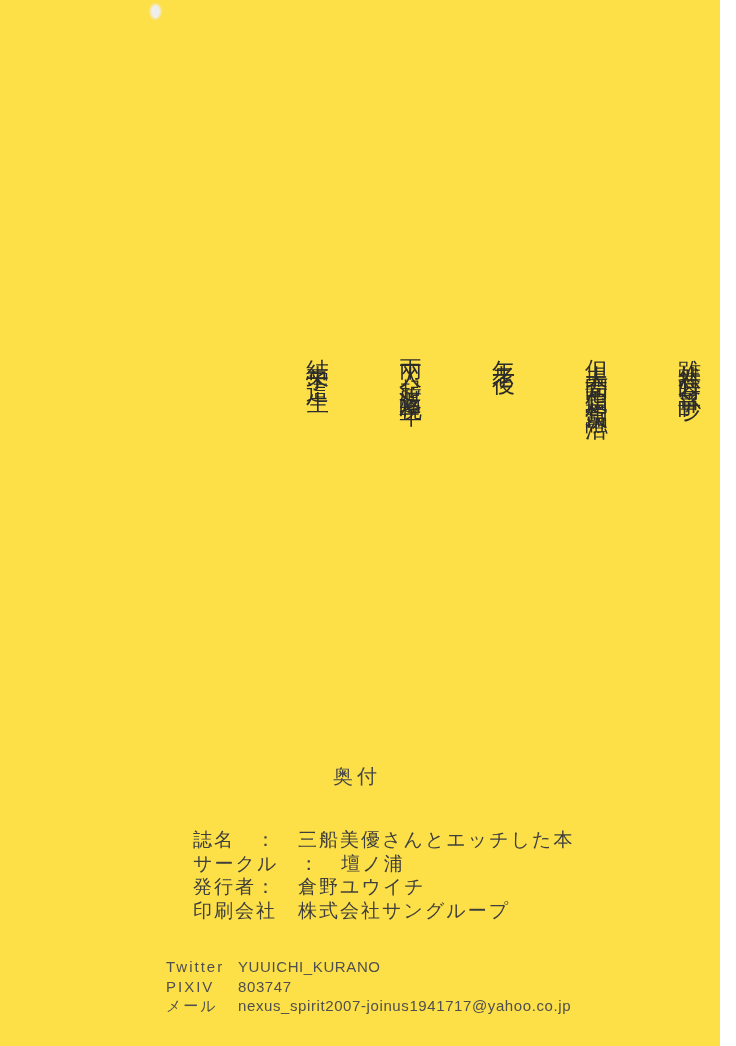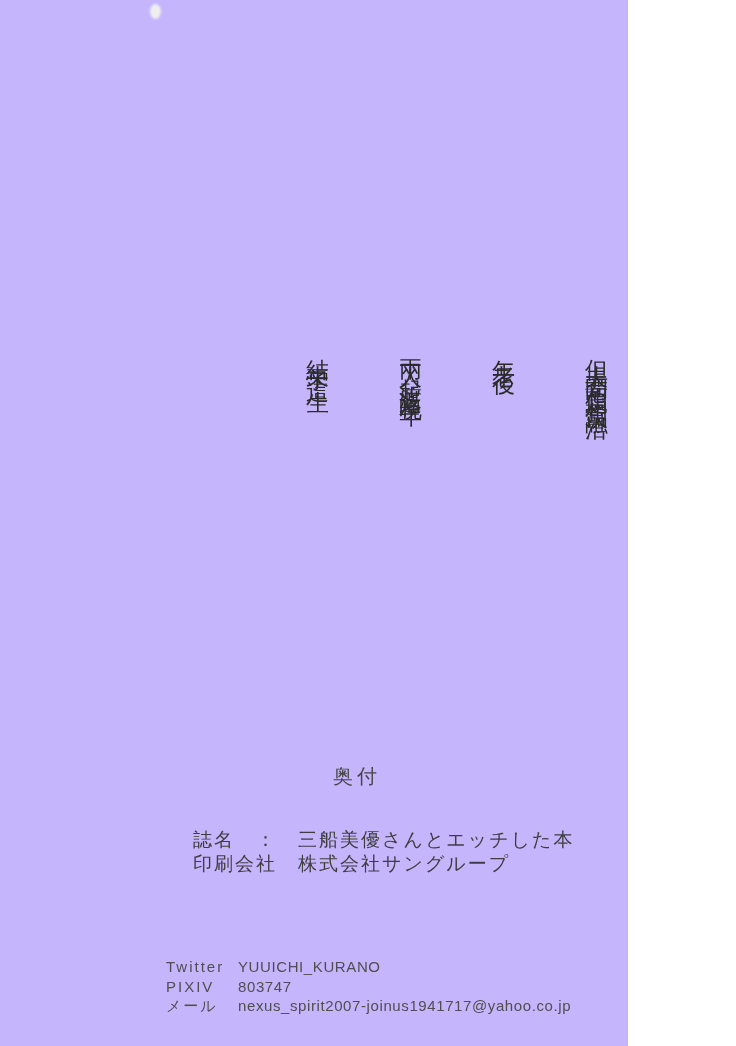--- a/index.html
+++ b/index.html
@@ -7,23 +7,23 @@
     padding: 0;
   }
   body {
     width: 736px;
     height: 1046px;
     background: #ffffff;
     font-family: "Liberation Sans", sans-serif;
   }
   .page {
     position: relative;
-    width: 628px;
+    width: 720px;
     height: 1046px;
-    background: #c4b5fd;
+    background: #fde047;
     overflow: hidden;
   }
   
   .smudge {
     position: absolute;
     left: 150px;
     top: 4px;
     width: 11px;
     height: 15px;
     background: #eeeeee;
@@ -114,20 +114,22 @@
     <div class="vcol">但夫妻間相處相當融洽</div>
     <div class="vcol">年老後</div>
     <div class="vcol">兩人一起渡過晚年</div>
     <div class="vcol">結束了這一生</div>
   </div>
 
   <div class="okuzuke">奥付</div>
 
   <div class="colophon">
     <div class="crow"><span>誌名</span><span>　：　</span><span>三船美優さんとエッチした本</span></div>
+    <div class="crow"><span>サークル</span><span>　：　</span><span>壇ノ浦</span></div>
+    <div class="crow"><span>発行者</span><span>：　</span><span>倉野ユウイチ</span></div>
     <div class="crow"><span>印刷会社</span><span>　</span><span>株式会社サングループ</span></div>
   </div>
 
   <div class="contacts">
     <div class="contact-row">
       <span class="contact-label">Twitter</span>
       <span class="contact-value">YUUICHI_KURANO</span>
     </div>
     <div class="contact-row">
       <span class="contact-label">PIXIV</span>

